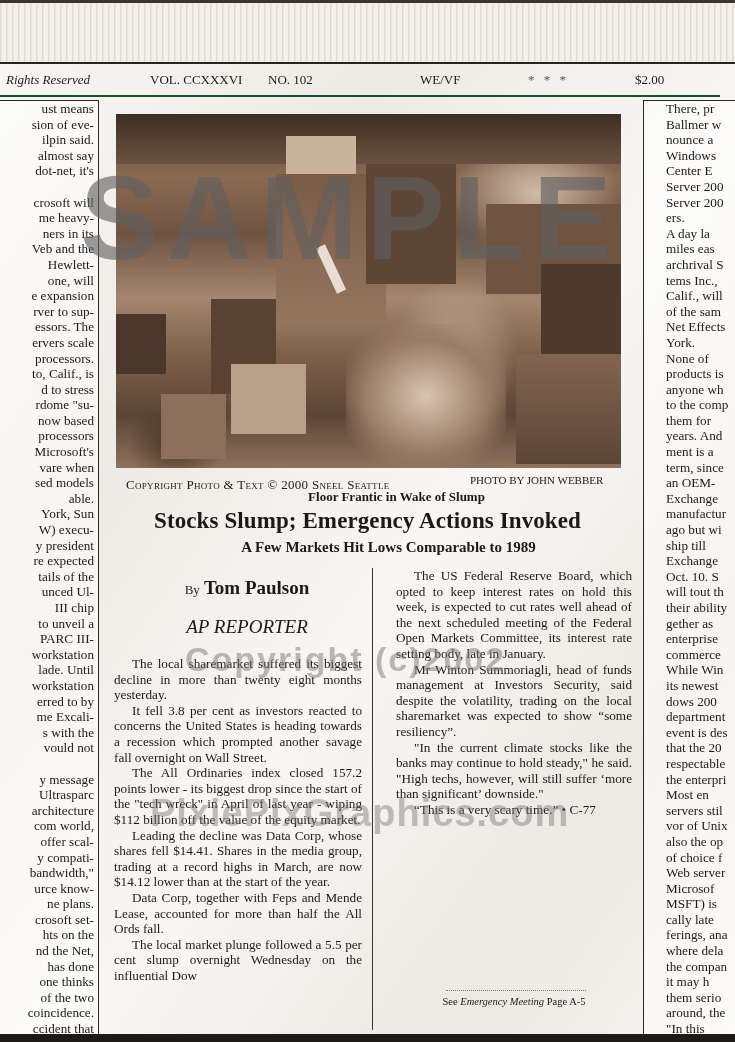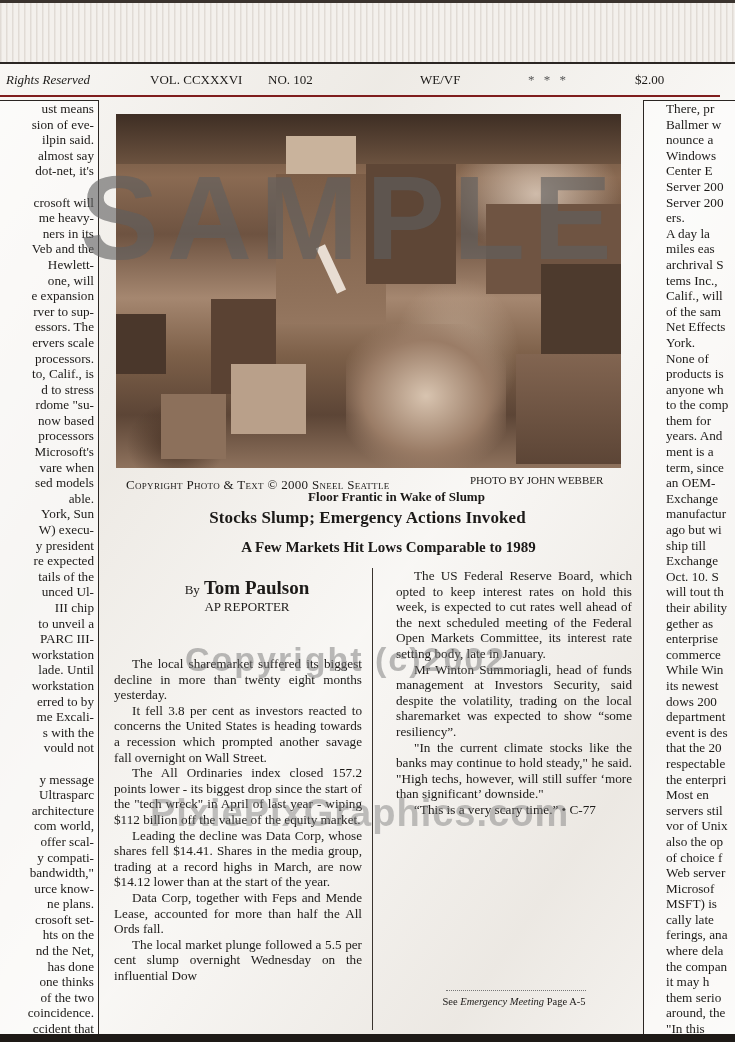--- a/index.html
+++ b/index.html
@@ -18,21 +18,21 @@
   .crease-band {
     position: absolute; left: 0; top: 0; width: 735px; height: 62px;
     background:
       repeating-linear-gradient(90deg, rgba(190,180,170,0.35) 0px, rgba(190,180,170,0.35) 1px, rgba(255,255,255,0) 2px, rgba(255,255,255,0) 6px),
       #f3f0ec;
     border-bottom: 2px solid #2b2623;
   }
   .crease-top { position: absolute; left: 0; top: 0; width: 735px; height: 3px; background: #3a332e; }
   .dateline {
     position: absolute; left: 0; top: 62px; width: 720px; height: 33px;
-    border-bottom: 2px solid #7f1d1d;
+    border-bottom: 2px solid #14532d;
     font-size: 13px;
   }
   .dateline span { position: absolute; top: 10px; white-space: nowrap; }
   .dl-rights { left: 6px; font-style: italic; }
   .dl-vol { left: 150px; }
   .dl-no { left: 268px; }
   .dl-edition { left: 420px; }
   .dl-stars { left: 528px; color: #555; letter-spacing: 3px; }
   .dl-price { left: 635px; }
 
@@ -73,32 +73,32 @@
   }
   .photo-credit-right {
     position: absolute; left: 470px; top: 474px; font-size: 11px; white-space: nowrap;
   }
   .caption {
     position: absolute; left: 0; width: 735px; top: 489px; text-align: center;
     font-size: 13px; font-weight: bold; padding-left: 29px;
   }
   .headline {
     position: absolute; left: 0; width: 735px; top: 508px; text-align: center;
-    font-size: 17px; font-weight: bold; letter-spacing: 0.1px;
+    font-size: 23px; font-weight: bold; letter-spacing: 0.1px;
   }
   .subhead {
     position: absolute; left: 0; width: 735px; top: 539px; text-align: center;
     font-size: 15px; font-weight: bold; padding-left: 21px;
   }
   .byline {
     position: absolute; left: 127px; width: 240px; top: 577px; text-align: center;
   }
   .byline .by { font-size: 13px; }
   .byline .name { font-size: 19px; font-weight: bold; }
-  .byline .role { font-size: 13px; display: block; margin-top: 0px; }
+  .byline .role { font-size: 19px; display: block; margin-top: 17px; font-style: italic; }
 
   .body-col {
     position: absolute; font-size: 13.2px; line-height: 15.6px; text-align: justify;
   }
   .body-col p { margin: 0; text-indent: 18px; }
   .body-col p.noindent { text-indent: 0; }
   .col-a { left: 114px; width: 248px; top: 632px; margin-top: 24px; }
   .col-b { left: 396px; width: 236px; top: 568px; }
   .col-rule {
     position: absolute; left: 372px; top: 568px; width: 1px; height: 462px; background: #3a332e;

